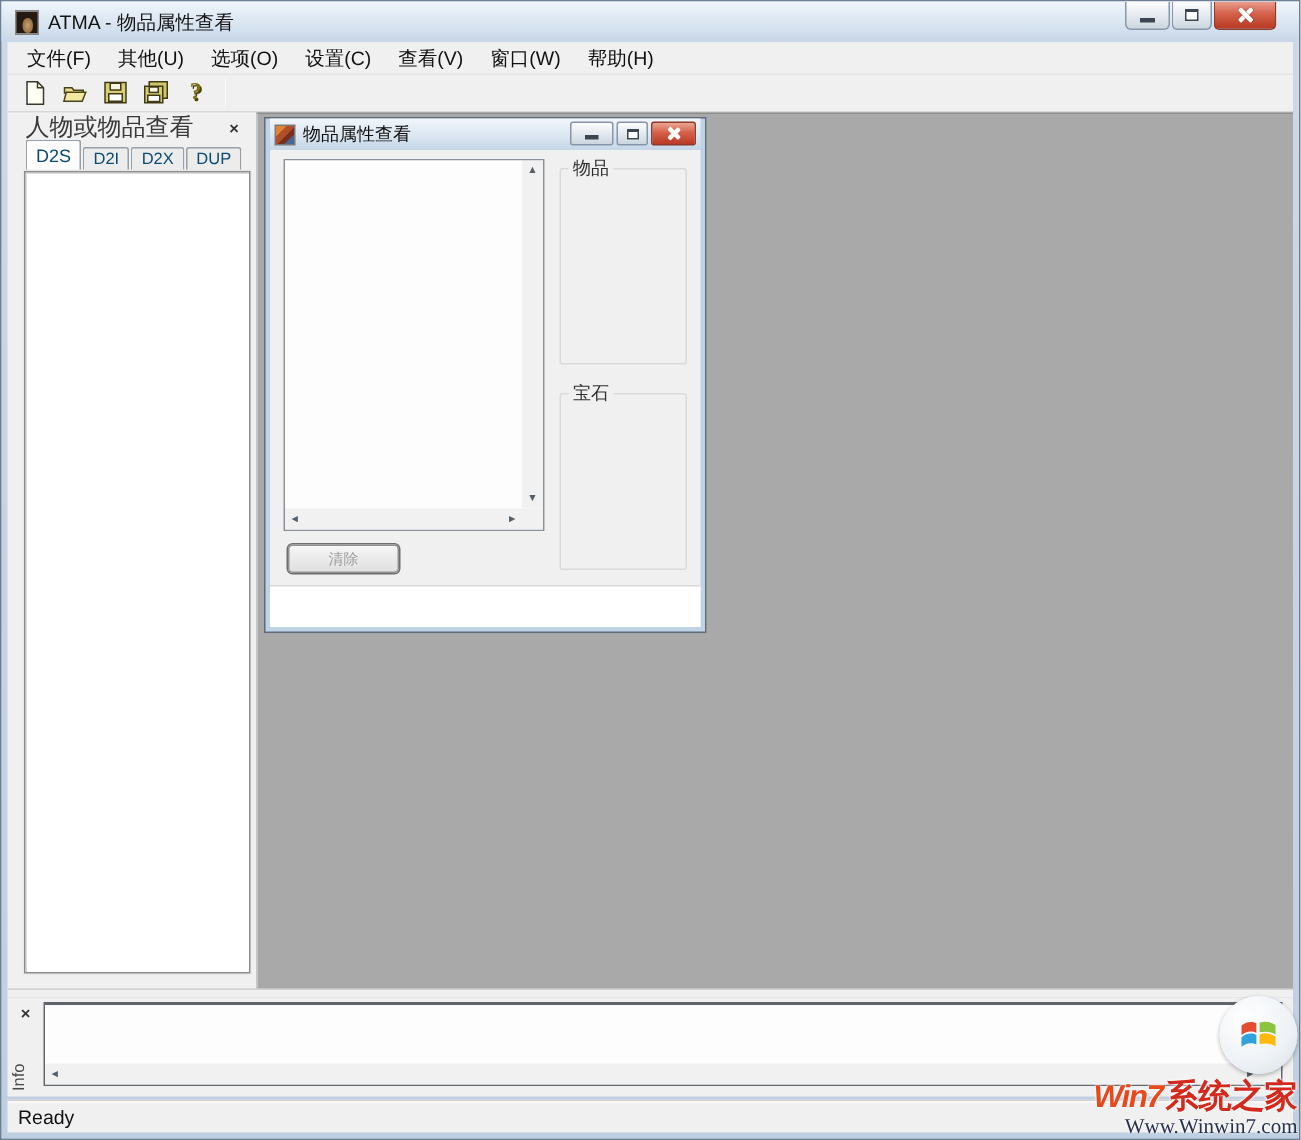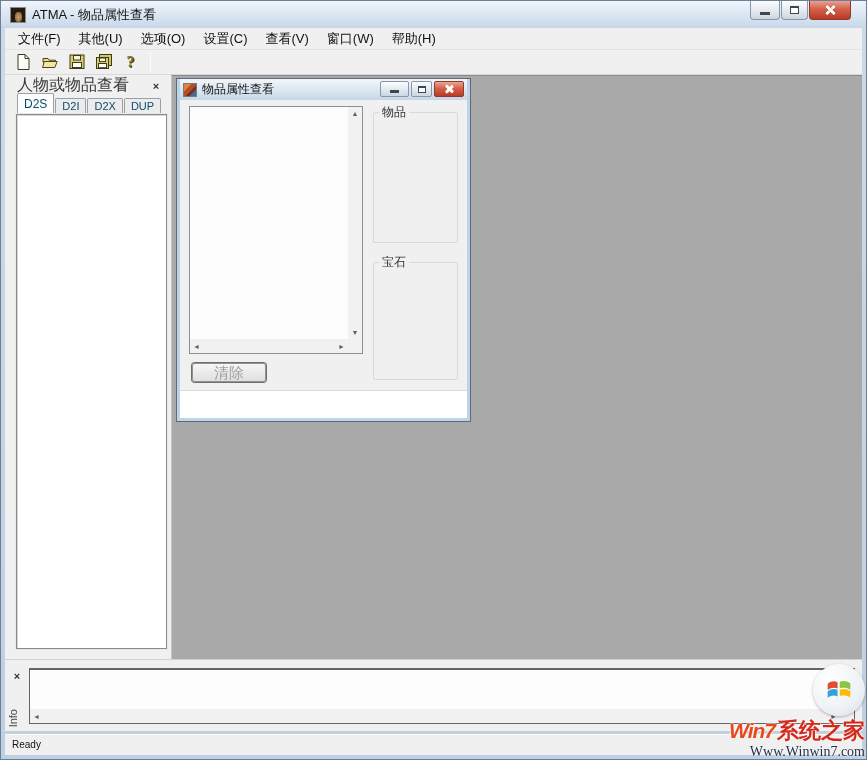--- a/index.html
+++ b/index.html
@@ -78,33 +78,33 @@
 
   .child-listbox { position:absolute; left:9px; top:6px; width:174px; height:248px; }
 
   .groupbox { position:absolute; left:193px; width:85px; border:1px solid #d9d9d9; border-radius:2px; }
   .groupbox .gb-label { position:absolute; top:-9px; left:5px; background:#f0f0f0; padding:0 3px; font-size:12px; color:#2e2e2e; }
   .gb-item { top:12px; height:131px; }
   .gb-gem  { top:162px; height:118px; }
 
   .clear-btn { position:absolute; left:12px; top:263px; width:74px; height:19px;
     border:1px solid #919191; border-radius:3px; background:linear-gradient(#f6f6f6,#e0e0e0);
-    color:#9e9e9e; font-size:15px; font-family:inherit; box-shadow:0 0 0 1px #6f6f6f; }
+    color:#9e9e9e; font-size:10px; font-family:inherit; box-shadow:0 0 0 1px #6f6f6f; }
   .child-strip { position:absolute; left:0; right:0; top:290px; bottom:0; background:#fff; border-top:1px solid #d9d9d9; }
 
   
   .splitter { margin:0 4px; height:6px; flex:none; background:#f0f0f0; border-top:1px solid #d2d2d2; }
   .infopanel { margin:0 4px; height:66px; flex:none; background:#f0f0f0; position:relative; }
   .info-close { position:absolute; left:5px; top:4px; }
   .info-label { position:absolute; left:2px; bottom:4px; writing-mode:vertical-rl; transform:rotate(180deg); font-size:11px; color:#474747; }
   .info-text { position:absolute; left:24px; top:3px; right:7px; bottom:7px; border:1px solid #5f656b; border-top-width:2px; }
 
   
   .statusbar { margin:2px 4px 0; height:22px; flex:none; background:#f0f0f0; border-top:1px solid #cfcfcf; box-shadow:inset 0 1px 0 #fbfbfb; display:flex; align-items:center; padding-left:7px; }
-  .status-text { font-size:10px; color:#111; }
+  .status-text { font-size:13px; color:#111; }
 
   
   .watermark { position:absolute; right:2px; bottom:0; display:flex; align-items:flex-end; z-index:40;flex-direction:column; }
   .wm-circle { width:52px; height:52px; border-radius:50%; flex:none;
     background:radial-gradient(circle at 35% 30%, #ffffff, #eef2f6 60%, #d4dde5);
     box-shadow:0 1px 3px rgba(0,0,0,.3); display:flex; align-items:center; justify-content:center; }
   .wm-text { display:flex; flex-direction:column; align-items:flex-end; margin-left:1px; }
   .wm-line1 { display:flex; align-items:baseline; text-shadow:0 0 2px #fff,0 0 2px #fff; }
   .wm-brand-en { font-size:21px; font-weight:bold; font-style:italic; color:#e8481c; letter-spacing:-1px; }
   .wm-brand-cn { font-size:22px; font-weight:bold; color:#d42a1d; margin-left:2px; }

